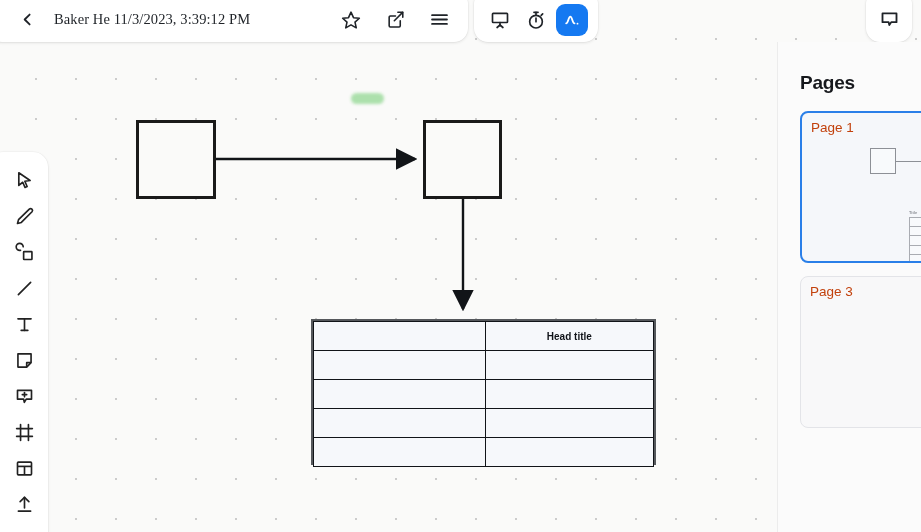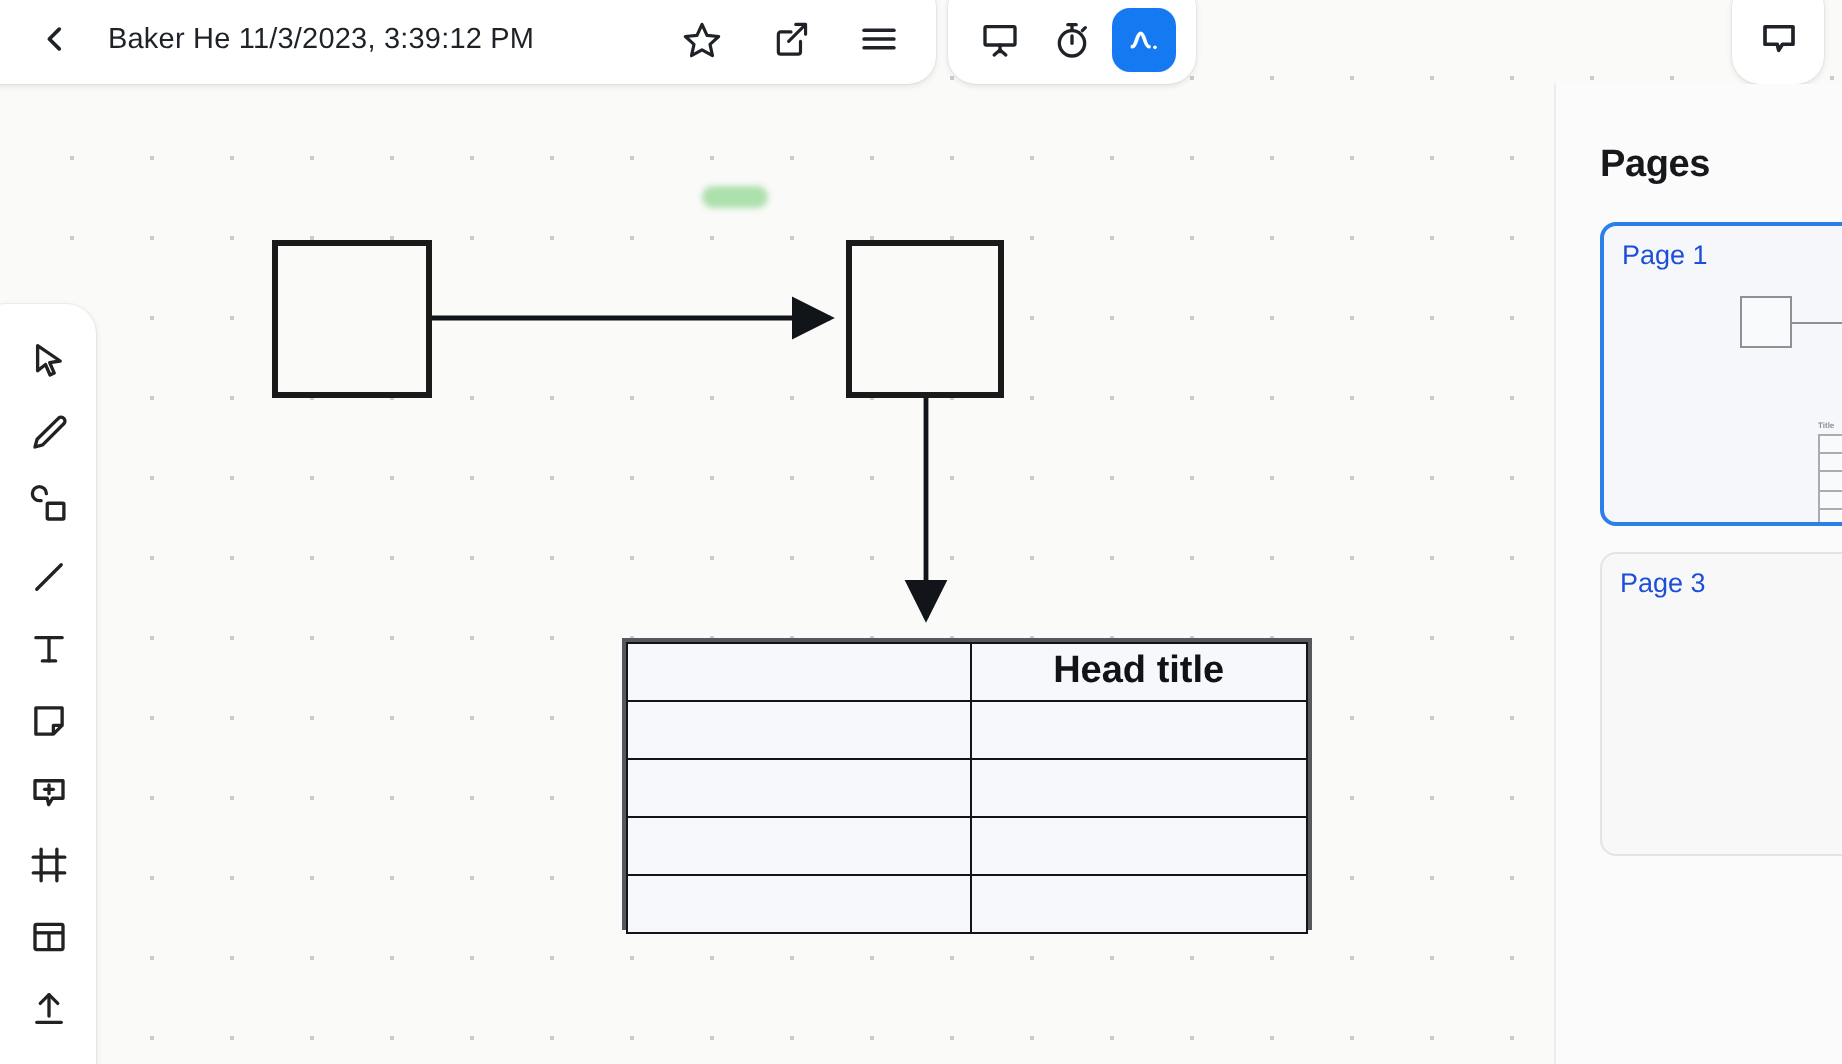--- a/index.html
+++ b/index.html
@@ -31,21 +31,21 @@
     padding-left: 12px;
   }
   .hdr-back {
     width: 34px; height: 34px; margin-left: 10px; margin-top: 7px;
     display: flex; align-items: center; justify-content: center;
     border-radius: 7px; cursor: pointer; flex: 0 0 auto;
   }
   .hdr-title {
     margin-left: 10px; margin-top: 7px;
     font-size: 14.5px; color: #1f2328; letter-spacing: 0.1px;
-    white-space: nowrap; cursor: text;
+    white-space: nowrap; cursor: text; font-family: Liberation Serif, serif;
   }
   .hdr-actions {
     margin-left: auto; margin-top: 7px; margin-right: 14px;
     display: flex; align-items: center; gap: 14px;
   }
   .hdr-ico {
     width: 30px; height: 30px; display: flex; align-items: center;
     justify-content: center; border-radius: 7px; cursor: pointer;
   }
 
@@ -107,21 +107,21 @@
     background: #f5f7fa; border-radius: 8px;
     border: 2px solid #2a7fe8;
     overflow: hidden; cursor: pointer;
   }
   .page-card.inactive {
     background: #f8f8f9; border: 1px solid #e3e4e8;
     margin-top: 13px;
   }
   .page-card-label {
     position: absolute; left: 9px; top: 7px;
-    font-size: 13.5px; color: #1d4ed8;
+    font-size: 13.5px; color: #c2410c;
   }
   
   .mini-sq {
     position: absolute; left: 68px; top: 35px;
     width: 26px; height: 26px;
     border: 1px solid #8d9096; background: #f8fafc;
   }
   .mini-line {
     position: absolute; left: 94px; top: 48px;
     width: 72px; height: 1px; background: #8d9096;
@@ -168,21 +168,21 @@
   }
   .canvas-table table { width: 100%; height: 100%; border-collapse: collapse; }
   .canvas-table td {
     border: 1.5px solid #111418;
     background: #f6f8fb;
     padding: 0 8px;
     height: 29px;
   }
   .canvas-table td.col-a { width: 50.5%; }
   .canvas-table td.head {
-    font-weight: bold; font-size: 19px; color: #101318;
+    font-weight: bold; font-size: 10px; color: #101318;
     text-align: center;
   }
 
   svg.conn { position: absolute; left: 0; top: 0; overflow: visible; pointer-events: none; }
 </style>
 </head>
 <body>
 
 <div id="app">
 

